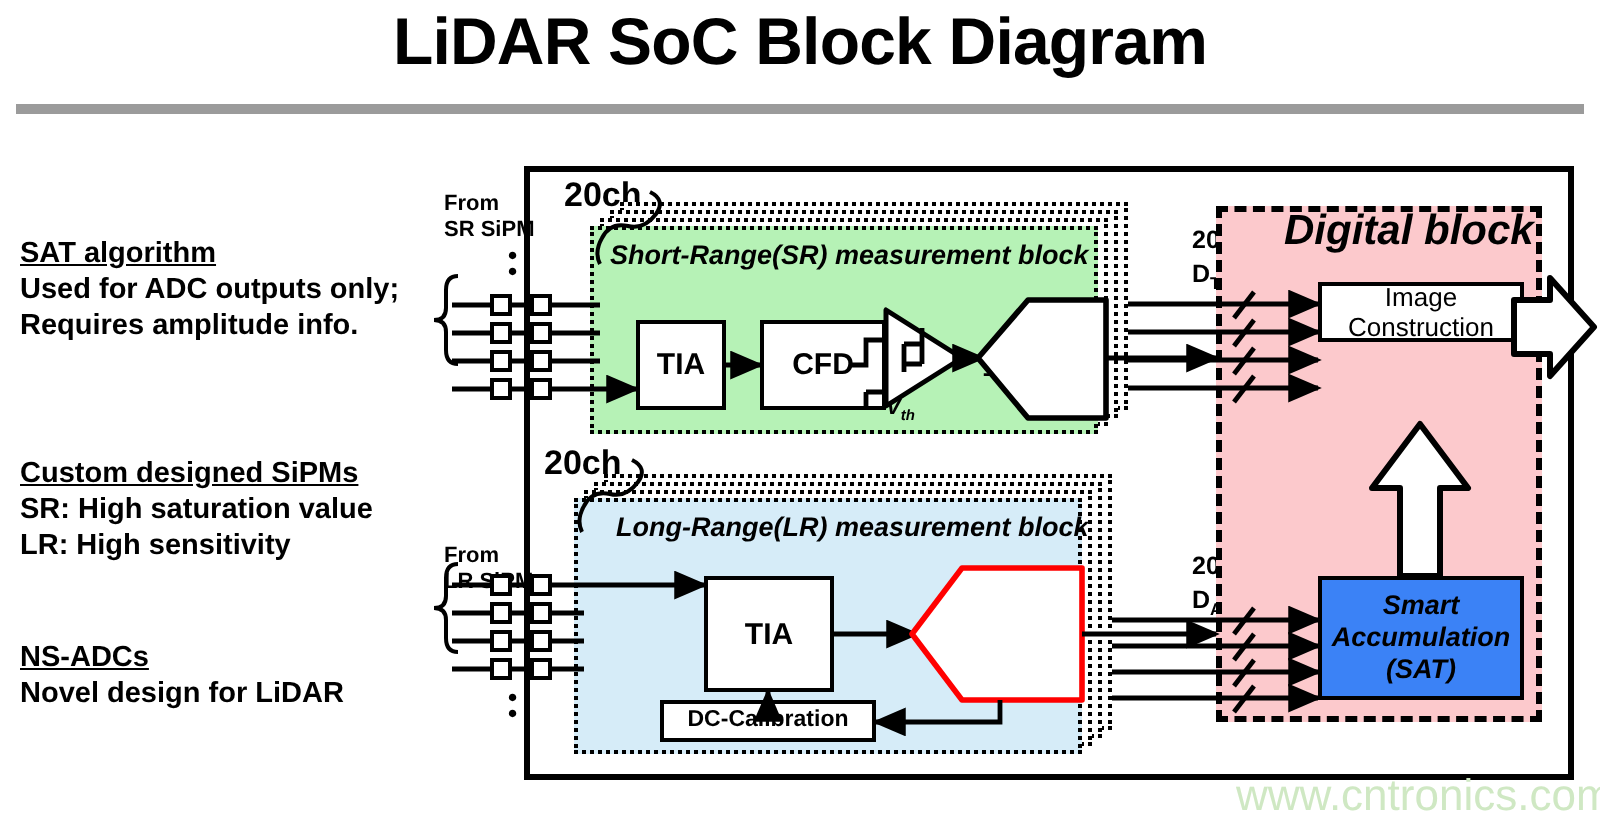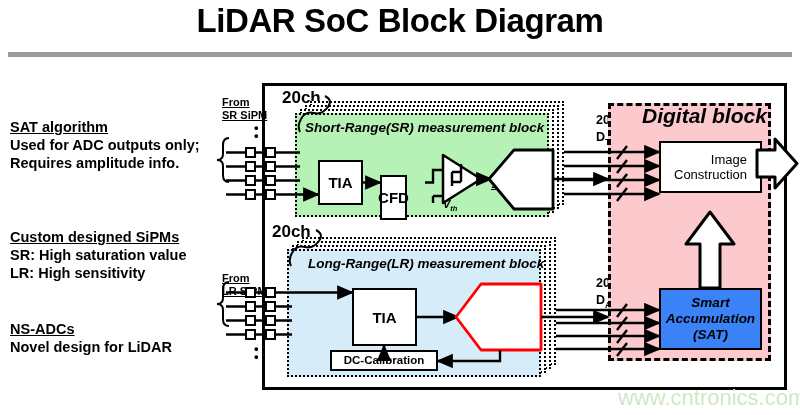--- a/index.html
+++ b/index.html
@@ -19,21 +19,21 @@
         white-space:nowrap;}
   .note .hd{text-decoration:underline;display:block;}
   .note .ln{display:block;}
 
   
   #chip{position:absolute;left:262px;top:83px;width:525px;height:307px;
         border:3px solid #000;box-sizing:border-box;background:#fff;}
 
   
   .lbl{position:absolute;white-space:nowrap;}
-  .bold{font-weight:bold;text-decoration:underline;}
+  .bold{font-weight:bold;}
 
   
   .stack{position:absolute;border:2.5px dotted #000;box-sizing:border-box;background:#fff;}
 
   .srblock{position:absolute;border:2.5px dotted #000;box-sizing:border-box;
            background:#b6f2b6;}
   .lrblock{position:absolute;border:2.5px dotted #000;box-sizing:border-box;
            background:#d6ecf8;}
   .blocktitle{position:absolute;font-size:13.5px;font-weight:bold;font-style:italic;
               white-space:nowrap;}
@@ -42,23 +42,23 @@
   .box{position:absolute;border:2.5px solid #000;box-sizing:border-box;background:#fff;
        display:flex;align-items:center;justify-content:center;text-align:center;
        font-size:15px;font-weight:bold;line-height:15px;}
   .box.thin{border-width:2px;font-size:11.5px;}
 
   
   #digital{position:absolute;left:608px;top:103px;width:163px;height:258px;
            background:#fcc9cc;border:3px dashed #000;box-sizing:border-box;}
   #digital-title{position:absolute;left:642px;top:104px;font-size:21px;
                  font-weight:bold;font-style:italic;white-space:nowrap;}
-  #imgcon{position:absolute;left:659px;top:141px;width:103px;height:52px;
+  #imgcon{position:absolute;left:659px;top:141px;width:103px;height:30px;
           border:2.5px solid #000;box-sizing:border-box;background:#fff;
-          display:flex;align-items:center;justify-content:center;text-align:right;
+          display:flex;align-items:center;justify-content:center;text-align:center;
           font-size:13px;line-height:15px;}
   #sat{position:absolute;left:659px;top:288px;width:103px;height:62px;
        border:2.5px solid #000;box-sizing:border-box;background:#3b82f6;
        display:flex;align-items:center;justify-content:center;text-align:center;
        font-size:13.5px;font-weight:bold;font-style:italic;line-height:16px;}
 
   
   .chlab{position:absolute;font-size:17px;font-weight:bold;white-space:nowrap;}
   .buslab{position:absolute;font-size:12.5px;font-weight:bold;white-space:nowrap;}
   .buslab sub{font-size:8.5px;font-weight:bold;}
@@ -127,21 +127,21 @@
   <div class="chlab" style="left:272px;top:222px;">20ch</div>
 
   <div class="stack" style="left:310px;top:101px;width:254px;height:104px;"></div>
   <div class="stack" style="left:305px;top:105px;width:254px;height:104px;"></div>
   <div class="stack" style="left:300px;top:109px;width:254px;height:104px;"></div>
 
   <div class="srblock" style="left:295px;top:113px;width:254px;height:104px;"></div>
   <div class="blocktitle" style="left:305px;top:120px;">Short-Range(SR) measurement block</div>
 
   <div class="box" style="left:318px;top:160px;width:45px;height:45px;">TIA</div>
-  <div class="box" style="left:380px;top:160px;width:27px;height:45px;margin-top:15px;">CFD</div>
+  <div class="box" style="left:380px;top:160px;width:63px;height:45px;">CFD</div>
 
   <div class="vth" style="left:443px;top:198px;">
     <span>V</span><sub>th</sub>
   </div>
 
   <div class="lbl bold" style="left:491px;top:175px;font-size:14px;">12b TDC</div>
 
   <div class="buslab" style="left:596px;top:113px;">20ch</div>
   <div class="buslab" style="left:596px;top:130px;">
     <span>D</span><sub>TDC</sub>

